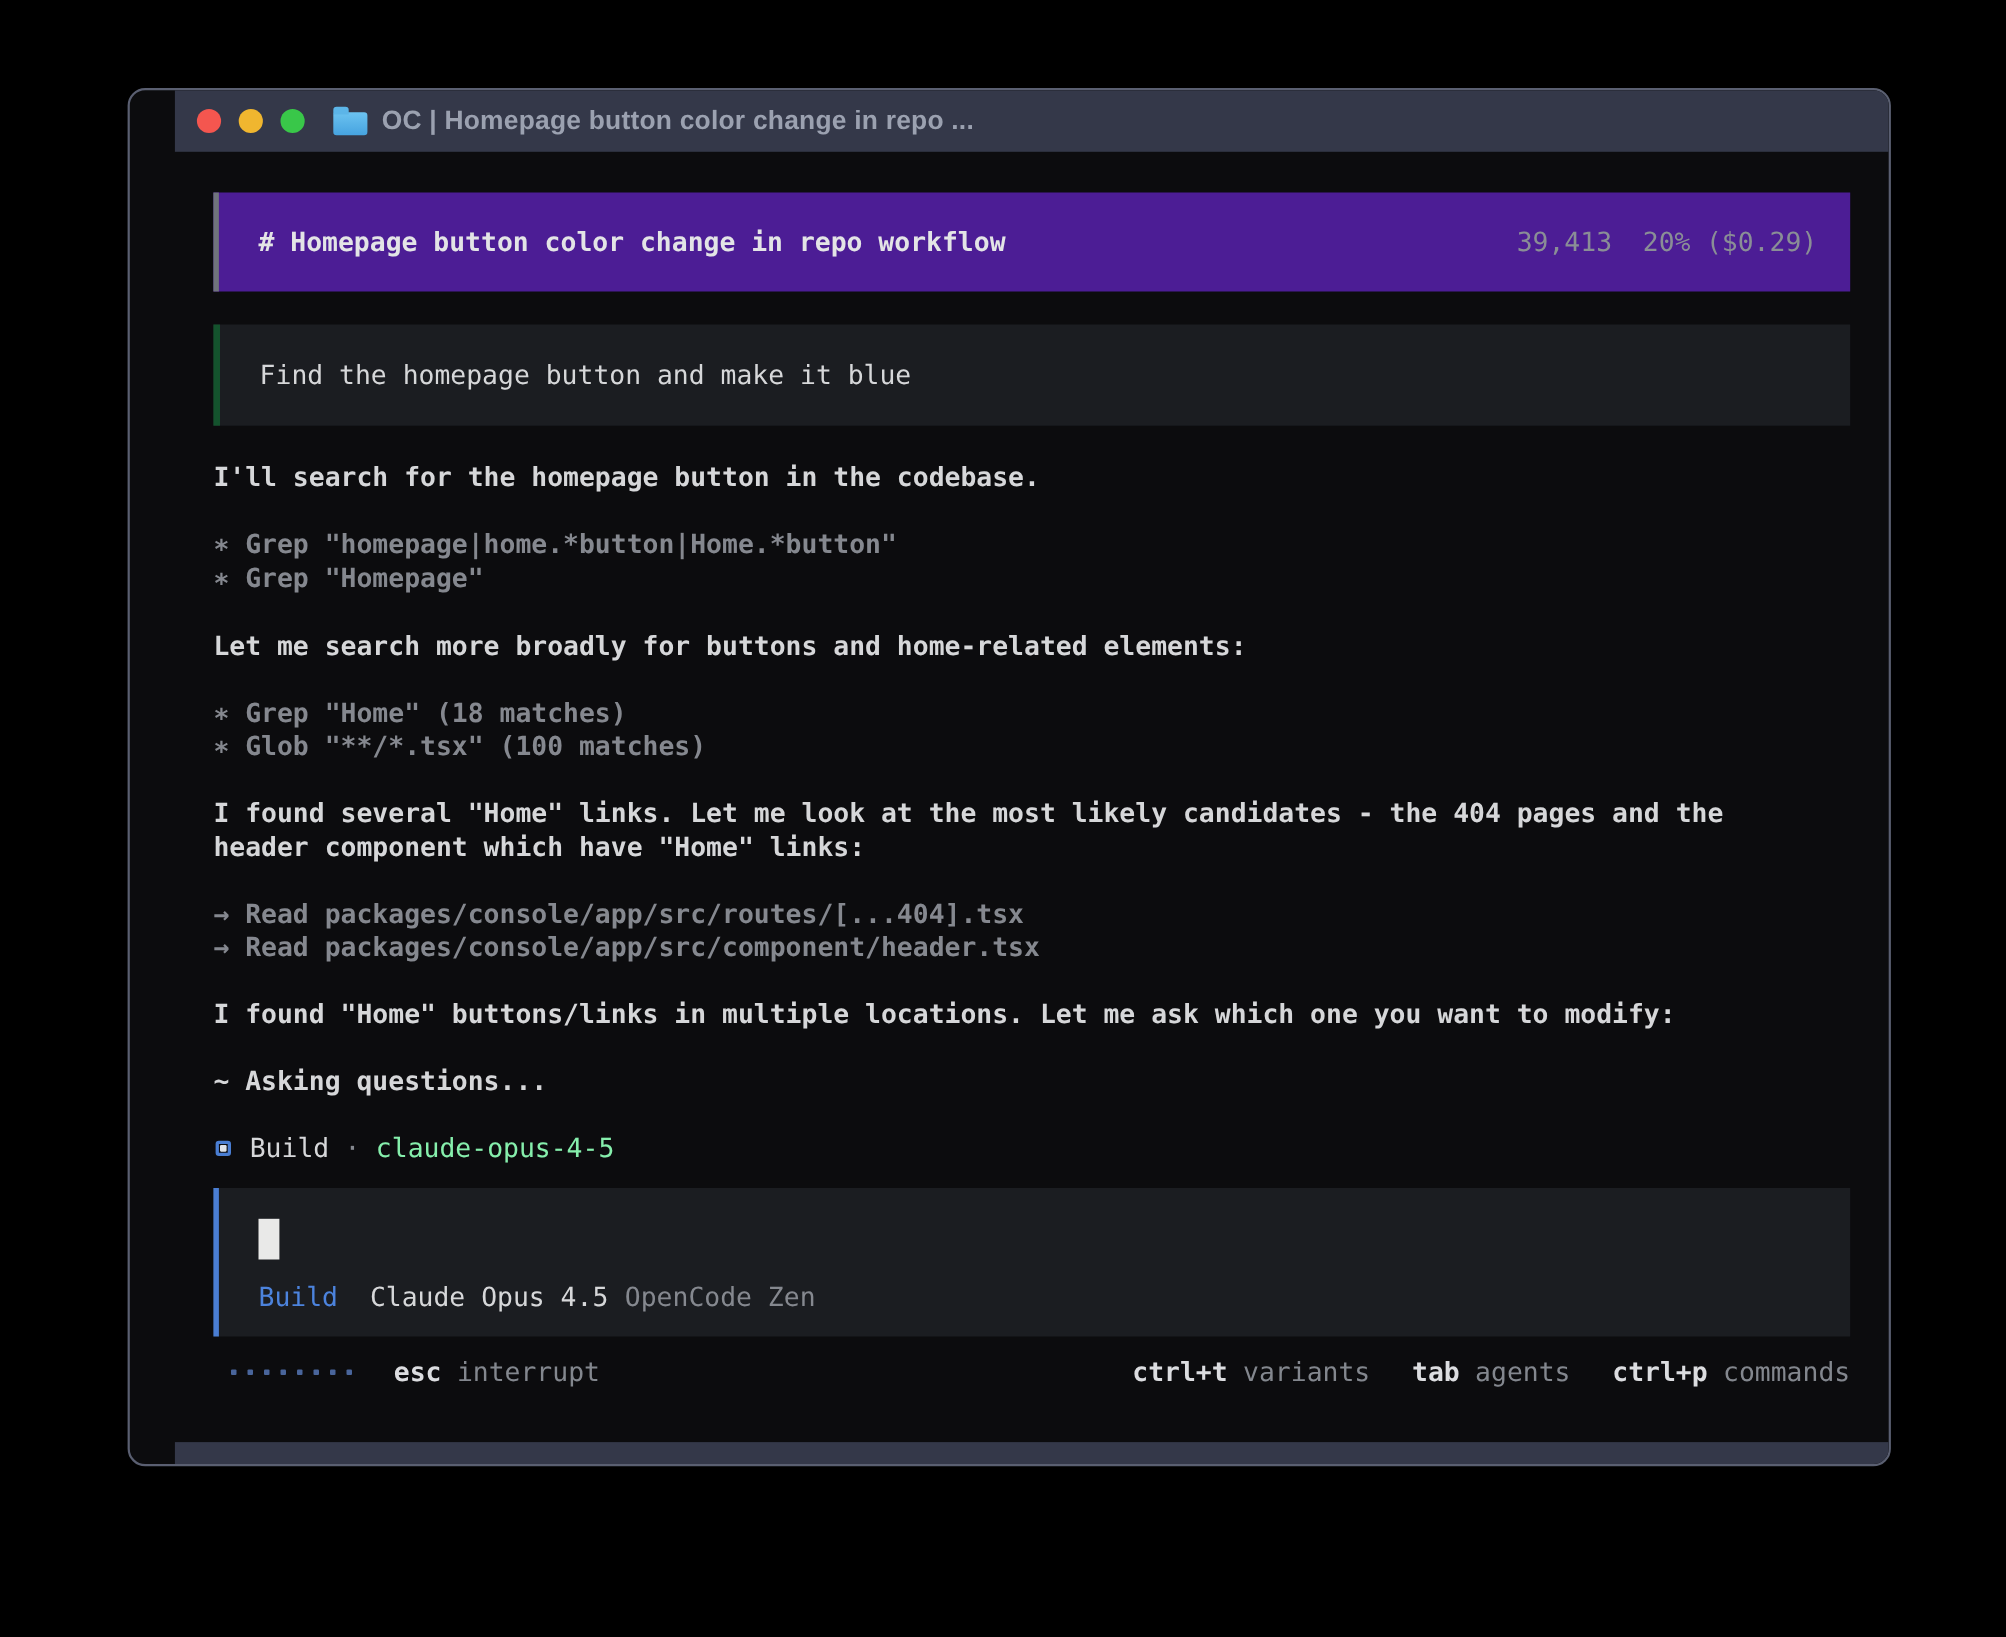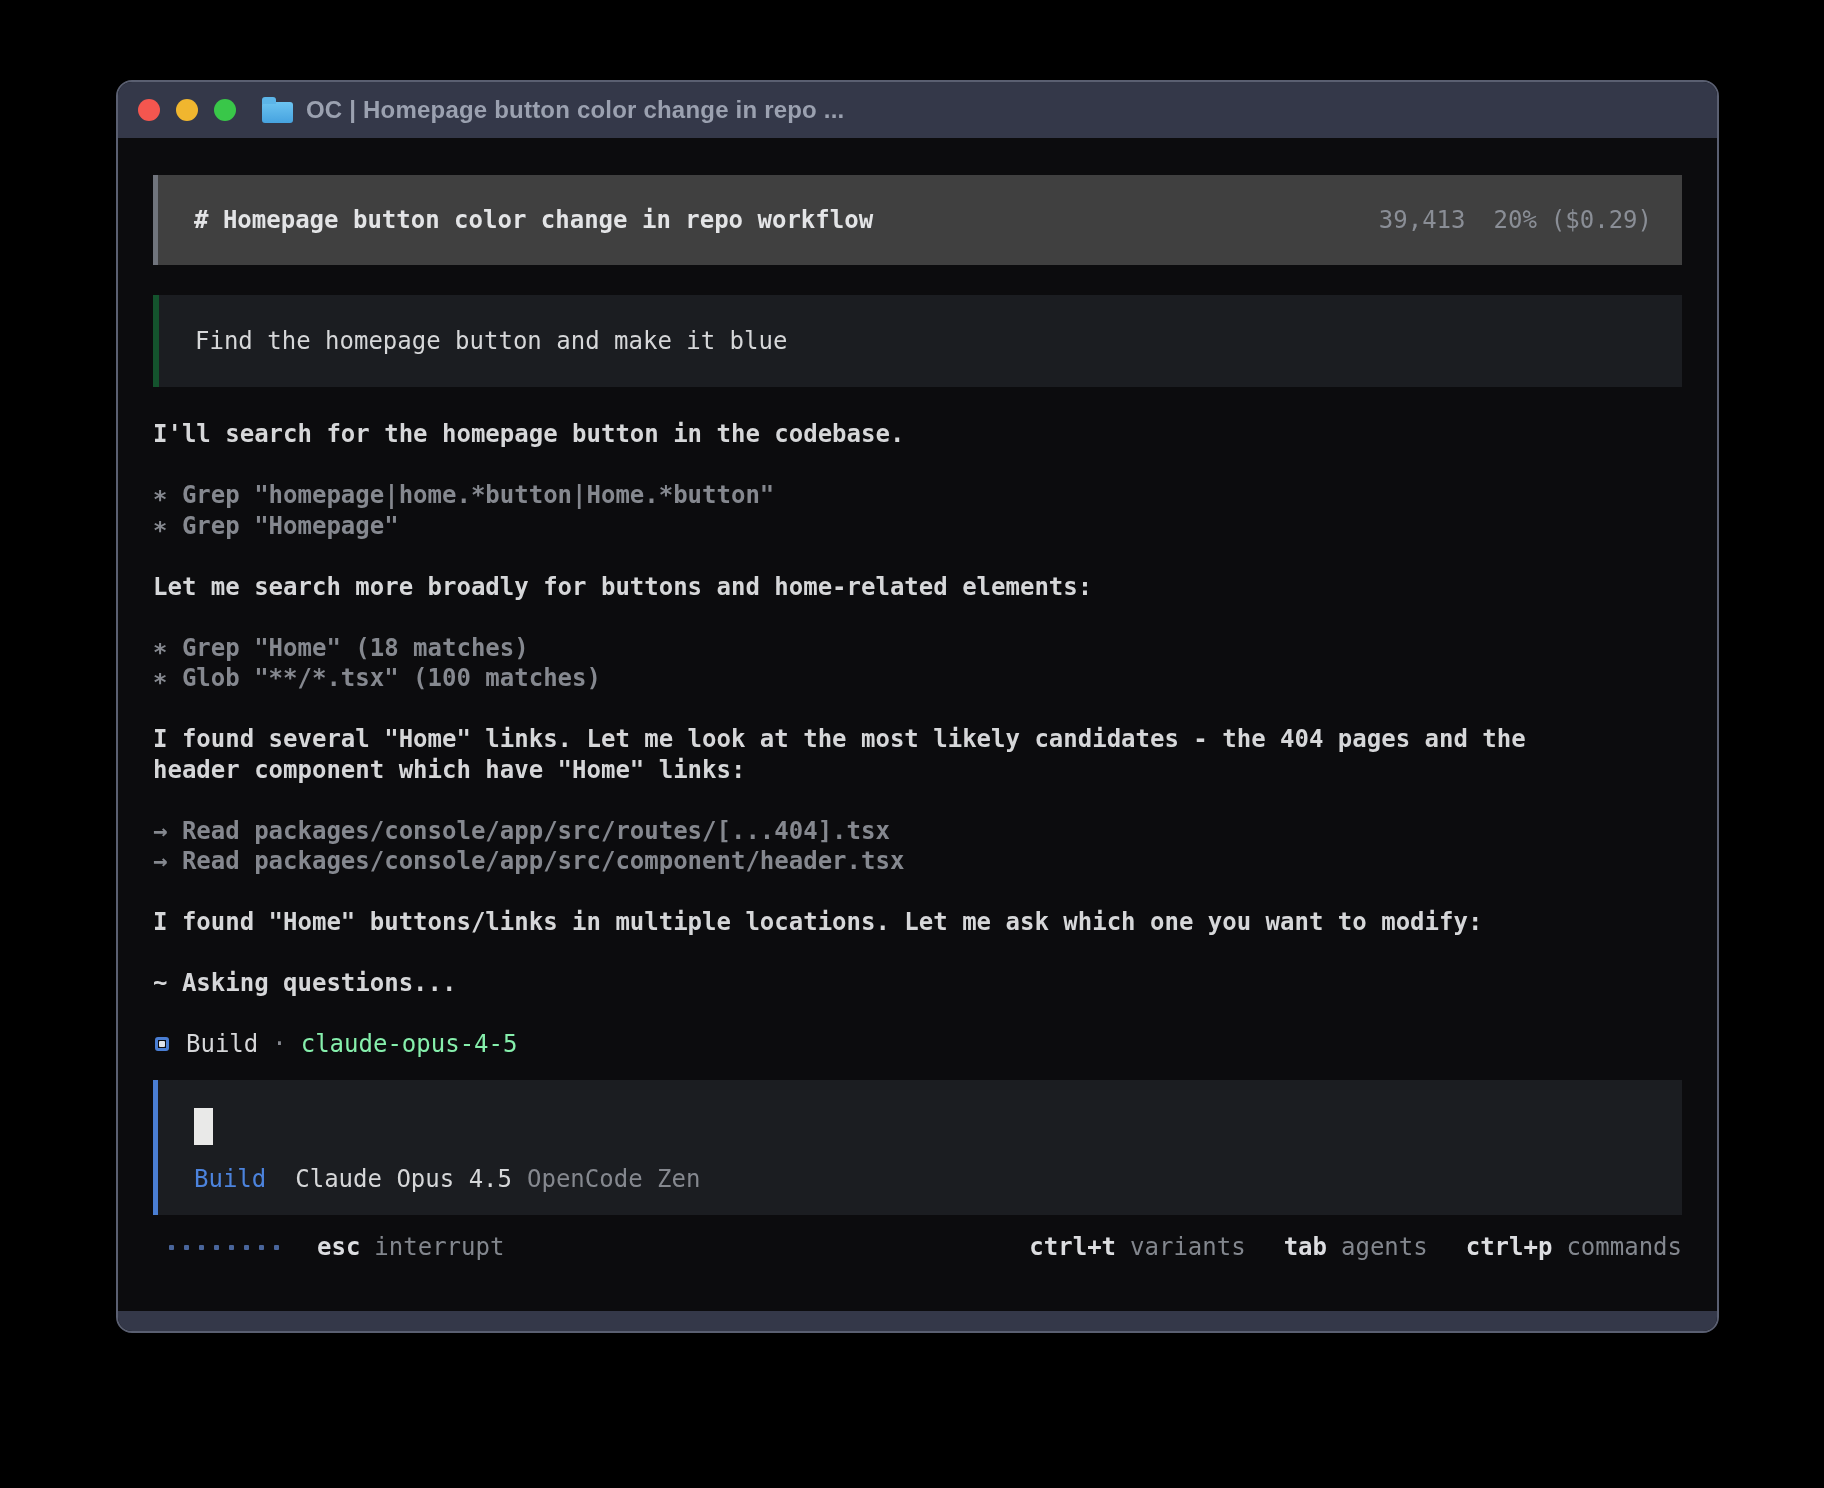--- a/index.html
+++ b/index.html
@@ -1,42 +1,42 @@
 <!DOCTYPE html>
 <html><head>
 <meta charset="utf-8">
 <style>
   * { margin:0; padding:0; box-sizing:border-box; }
   html,body { width:1824px; height:1488px; background:#000; overflow:hidden;
               font-family:"DejaVu Sans Mono", monospace; }
 
   .window { position:absolute; left:116px; top:80px; width:1603px; height:1253px;
             background:#0c0c0e; border:2px solid #5a5f71; border-radius:16px;
-            overflow:hidden; display:flex; flex-direction:column; }
+            overflow:hidden; display:flex; flex-direction:column;padding-left:41px; }
 
   
   .titlebar { height:56px; background:#343849; display:flex; align-items:center;
               padding:0 20px; flex:none; }
   .traffic { display:flex; gap:16px; align-items:center; }
   .light { width:22px; height:22px; border-radius:50%; }
   .light.red    { background:#f4564f; }
   .light.yellow { background:#f0b62f; }
   .light.green  { background:#39c749; }
   .titlewrap { display:flex; align-items:center; margin-left:26px; gap:13px; }
   .folder { width:31px; height:21px; border-radius:3px; position:relative;
             background:linear-gradient(#6cc3f0,#46a3e0); margin-top:4px; }
   .folder::before { content:""; position:absolute; top:-5px; left:0; width:14px; height:7px;
                     background:#5cb5e8; border-radius:3px 3px 0 0; }
   .wtitle { font-family:"Liberation Sans", sans-serif; font-weight:bold;
             font-size:24px; color:#9ba1b0; letter-spacing:.2px; }
 
   
   .terminal { flex:1; padding:37px 35px 0 35px; display:flex; flex-direction:column; }
 
-  .header-block { height:90px; background:#404040; border-left:5px solid #70747c;
+  .header-block { height:90px; background:#4c1d95; border-left:5px solid #70747c;
                   display:flex; align-items:center; justify-content:space-between;
                   padding:0 30px 0 36px; flex:none; }
   .header-title { font-weight:bold; font-size:24px; color:#e3e4e6; white-space:pre; }
   .header-stats { font-size:24px; color:#8a8e96; display:flex; align-items:center; }
   .header-stats .tokens { margin-right:28px; }
   .header-stats .pct    { margin-right:14px; }
 
   .user-block { margin-top:30px; height:92px; background:#1b1d21;
                 border-left:6px solid #14532d; display:flex; align-items:center;
                 padding:0 36px; font-size:24px; color:#d6d7d9; flex:none; white-space:pre; }

